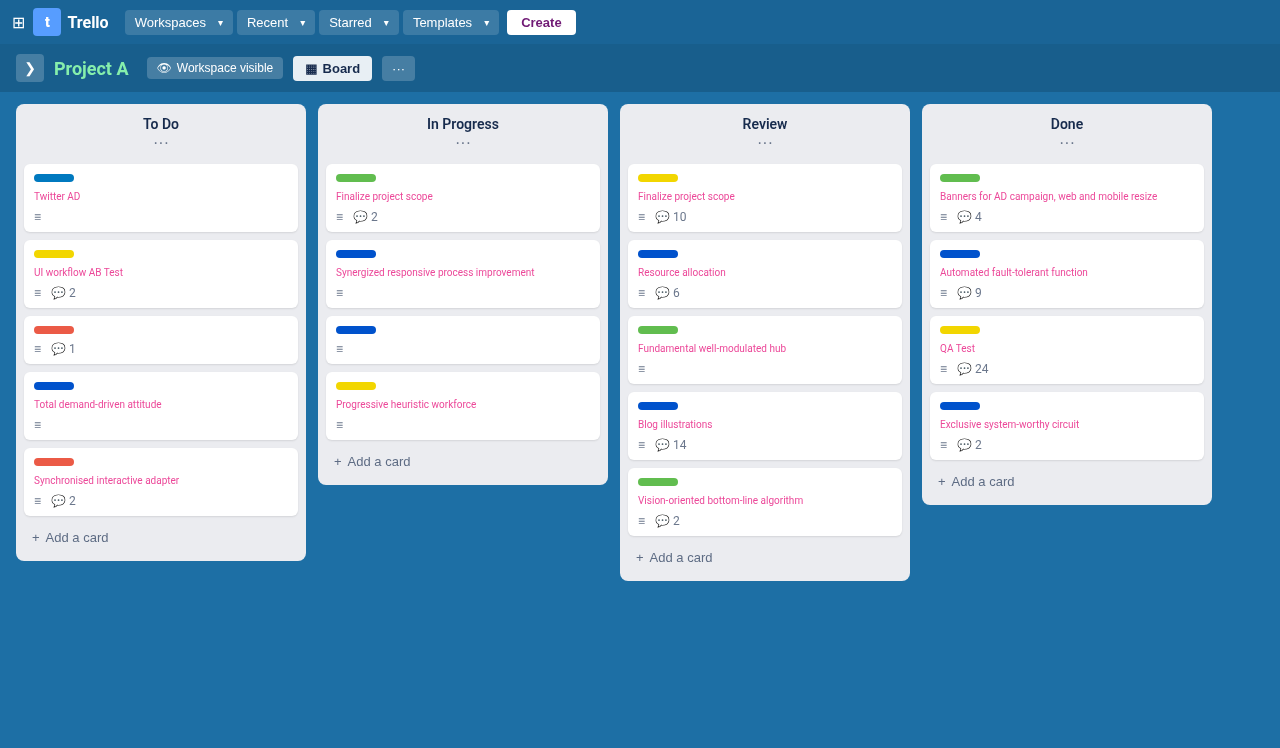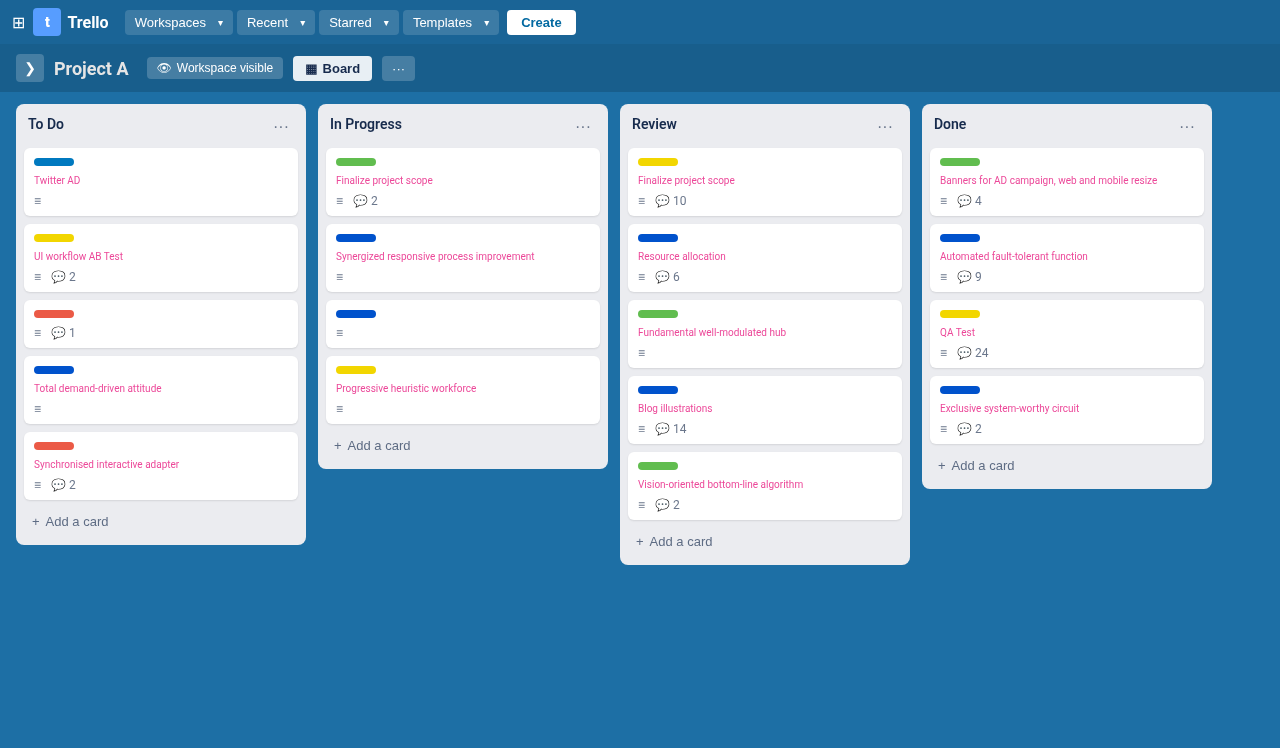--- a/index.html
+++ b/index.html
@@ -30,21 +30,21 @@
     .topnav-btn {
       background: rgba(255,255,255,0.15);
       border: none; border-radius: 4px;
       color: white; font-size: 13px;
       padding: 5px 10px;
       cursor: pointer;
       display: flex; align-items: center; gap: 12px;
     }
     .topnav-create {
       background: white;
-      color: #0369a1;
+      color: #701a75;
       border: none; border-radius: 4px;
       font-size: 13px; font-weight: 600;
       padding: 5px 14px;
       cursor: pointer;
       margin-left: 4px;
     }
     .topnav-spacer { flex: 1; }
     .chevron { font-size: 10px; }
 
     
@@ -57,21 +57,21 @@
       gap: 10px;
     }
     .sidebar-toggle {
       background: rgba(255,255,255,0.2);
       border: none; border-radius: 4px;
       color: white; width: 28px; height: 28px;
       display: flex; align-items: center; justify-content: center;
       cursor: pointer; font-size: 14px;
     }
     .board-title {
-      color: #e5e5e5; font-size: 18px; font-weight: 700;
+      color: #86efac; font-size: 18px; font-weight: 700;
       margin-right: 8px;
     }
     .workspace-visible-btn {
       background: rgba(255,255,255,0.2);
       border: none; border-radius: 4px;
       color: white; font-size: 12px;
       padding: 4px 10px;
       cursor: pointer;
       display: flex; align-items: center; gap: 5px;
     }
@@ -107,22 +107,24 @@
       border-radius: 8px;
       width: 290px;
       min-width: 290px;
       padding: 10px 8px;
       display: flex;
       flex-direction: column;
       gap: 8px;
     }
     .column-header {
       display: flex;
+      align-items: center;
       justify-content: space-between;
       padding: 2px 4px;
+      flex-direction: column;
     }
     .column-title {
       font-size: 14px; font-weight: 600;
       color: #172b4d;
     }
     .column-menu-btn {
       background: none; border: none;
       color: #6b778c; cursor: pointer;
       font-size: 16px; padding: 2px 5px;
       border-radius: 4px;

